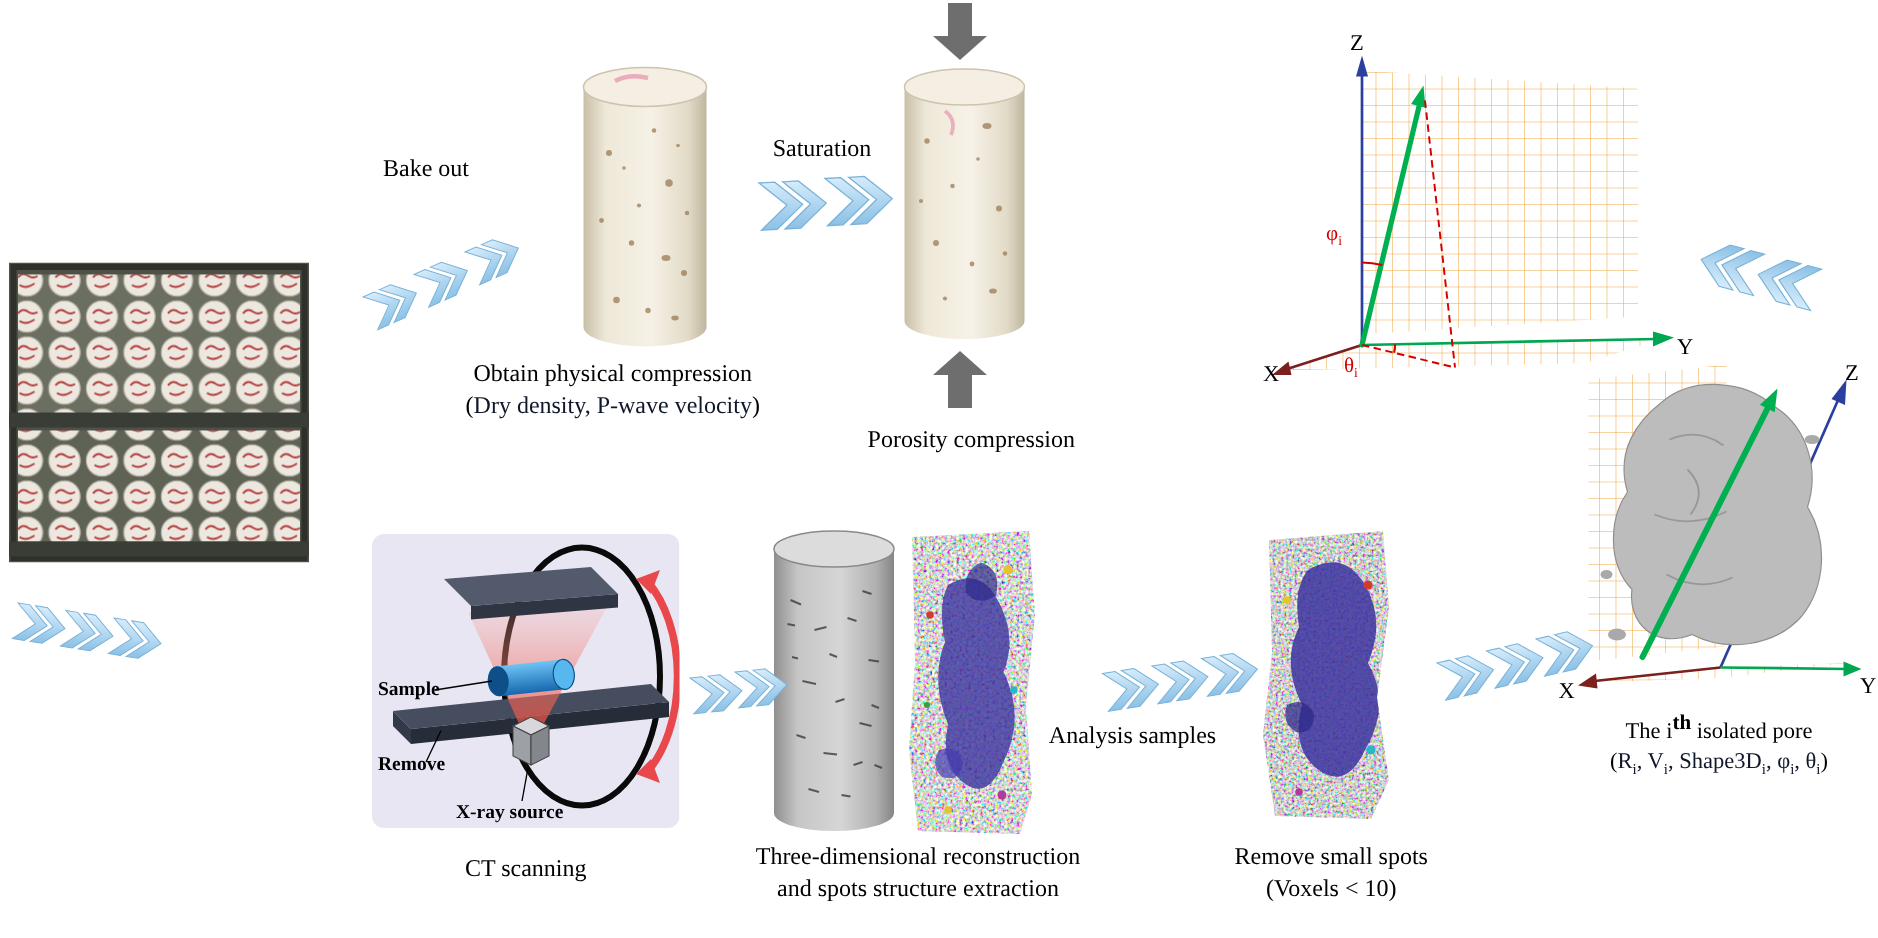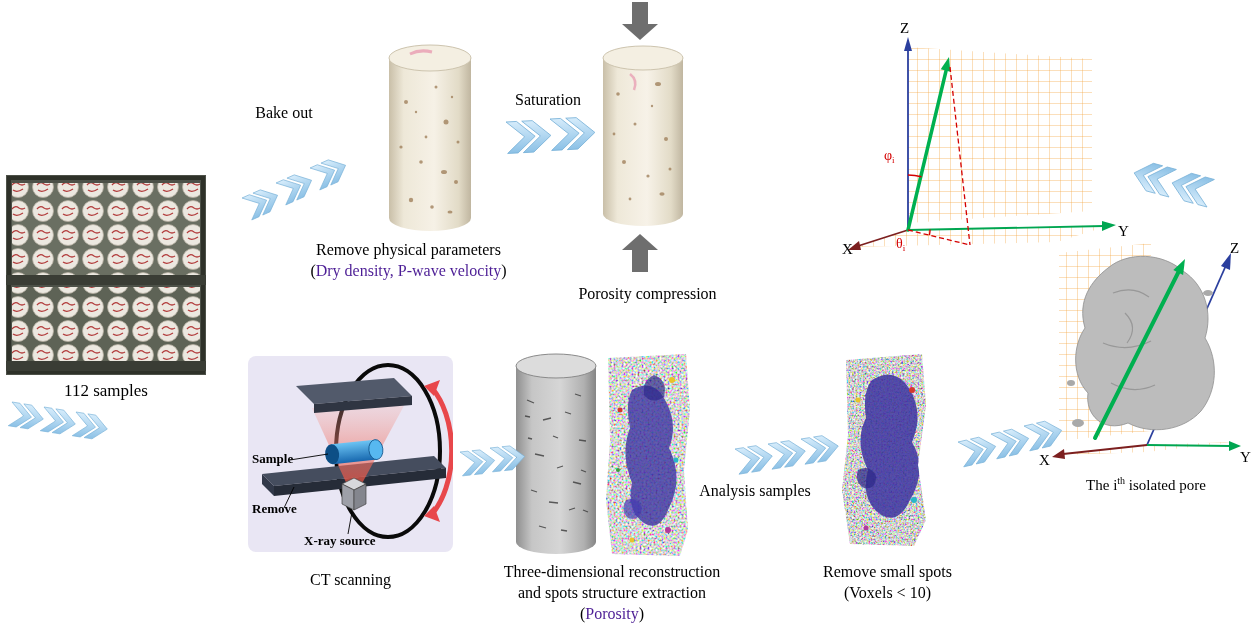--- a/index.html
+++ b/index.html
@@ -2,23 +2,23 @@
 <html><head>
 <meta charset="utf-8">
 <style>
   html,body{margin:0;padding:0;background:#fff;}
   .canvas{position:relative;width:1252px;height:625px;background:#fff;overflow:hidden;
           font-family:"Liberation Serif",serif;color:#000;}
   .abs{position:absolute;}
   svg{display:block;font-family:"Liberation Serif",serif;}
   .t{position:absolute;text-align:center;font-size:16px;line-height:1.3;z-index:3;}
   .t.big{font-size:17px;}
-  .red{color:#4c1d95;}
+  .red{color:#0f172a;}
   sub{font-size:10px;}
-  sup{font-size:10px;}
+  sup{font-size:14px;font-weight:bold;}
   .fig{position:absolute;z-index:1;}
   .ctlabel{position:absolute;font-size:13px;line-height:1.1;z-index:3;font-weight:bold;}
 </style>
 </head>
 <body>
 
 <div class="canvas">
 
   <svg class="abs" style="left:0;top:0;z-index:2" width="1252" height="625">
     <defs>
@@ -86,21 +86,20 @@
       <rect width="200" height="200" fill="#4d5148"></rect>
       <rect x="3" y="3" width="194" height="194" fill="none" stroke="#2e3129" stroke-width="4"></rect>
       <rect x="6" y="8" width="188" height="95" fill="#6a6f62"></rect>
       <rect x="6" y="8" width="188" height="95" fill="url(#caps)"></rect>
       <rect x="0" y="100" width="200" height="10" fill="#3a3d35"></rect>
       <rect x="6" y="112" width="188" height="74" fill="#5e6356"></rect>
       <rect x="6" y="112" width="188" height="74" fill="url(#caps)"></rect>
       <rect x="0" y="186" width="200" height="10" fill="#3a3d35"></rect>
     </svg>
   </div>
-  <div class="t big" style="left:6px;top:380px;width:200px">112 samples</div>
 
   <div class="t" style="left:232px;top:103px;width:104px">Bake out</div>
   <div class="t" style="left:488px;top:90px;width:120px">Saturation</div>
 
   <div class="fig" style="left:386px;top:42px">
     <svg width="88" height="192" viewBox="0 0 88 192">
       <defs>
         <linearGradient id="rockA" x1="0" y1="0" x2="1" y2="0">
           <stop offset="0" stop-color="#c9bfa8"></stop>
             <stop offset="0.18" stop-color="#eee8d8"></stop>
@@ -124,21 +123,21 @@
           <circle cx="15" cy="105" r="1.6"></circle>
         <ellipse cx="58" cy="130" rx="3" ry="2"></ellipse>
           <circle cx="30" cy="70" r="1.2"></circle>
           <circle cx="72" cy="100" r="1.5"></circle>
         <circle cx="46" cy="165" r="1.8"></circle>
           <ellipse cx="64" cy="170" rx="2.5" ry="1.6"></ellipse>
       </g>
     </svg>
   </div>
   <div class="t" style="left:286px;top:240px;width:245px">
-    <div>Remove physical parameters</div>
+    <div>Obtain physical compression</div>
     <div><span>(</span><span class="red">Dry density, P-wave velocity</span><span>)</span></div>
   </div>
 
   <div class="fig" style="left:600px;top:44px">
     <svg width="85" height="186" viewBox="0 0 85 186">
       <defs>
         <linearGradient id="rockB" x1="0" y1="0" x2="1" y2="0">
           <stop offset="0" stop-color="#c9bfa8"></stop>
             <stop offset="0.18" stop-color="#eee8d8"></stop>
           <stop offset="0.55" stop-color="#f7f2e8"></stop>
@@ -320,21 +319,20 @@
         <circle cx="74" cy="110" r="2.5" fill="#2ab6c8"></circle>
           <circle cx="16" cy="120" r="2" fill="#3a9e3c"></circle>
         <circle cx="66" cy="180" r="3" fill="#b03a9e"></circle>
           <circle cx="30" cy="190" r="2.5" fill="#e8c32a"></circle>
       </g>
     </svg>
   </div>
   <div class="t" style="left:462px;top:562px;width:300px">
     <div>Three-dimensional reconstruction</div>
     <div>and spots structure extraction</div>
-    <div><span>(</span><span class="red">Porosity</span><span>)</span></div>
   </div>
 
   <div class="t" style="left:690px;top:481px;width:130px">Analysis samples</div>
 
   <div class="fig" style="left:838px;top:350px">
     <svg width="92" height="200" viewBox="0 0 92 200">
       <defs>
         <filter id="nzB" x="-10%" y="-10%" width="120%" height="120%">
           <feTurbulence type="fractalNoise" baseFrequency="0.55" numOctaves="2" seed="13" result="t"></feTurbulence>
           <feColorMatrix in="t" type="matrix" values="2.2 0 0 0 -0.6  0 2.2 0 0 -0.6  0 0 2.2 0 -0.6  0 0 0 0 1"></feColorMatrix>
@@ -392,15 +390,16 @@
         <line x1="62" y1="205" x2="146" y2="38" stroke="#00b050" stroke-width="4" stroke-linecap="round"></line>
         <polygon points="152,26 150.1,41.9 140.3,36.9" fill="#00b050"></polygon>
       </g>
       <text x="197" y="20" font-size="15"><tspan>Z</tspan></text>
       <text x="207" y="229" font-size="15"><tspan>Y</tspan></text>
       <text x="6" y="232" font-size="15"><tspan>X</tspan></text>
     </svg>
   </div>
   <div class="t" style="left:1040px;top:474px;width:212px;font-size:15px">
     <div><span>The i</span><sup>th</sup><span> isolated pore</span></div>
+    <div><span>(</span><span class="red"><span>R</span><sub>i</sub><span>, </span><span>V</span><sub>i</sub><span>, </span><span>Shape3D</span><sub>i</sub><span>, </span><span>φ</span><sub>i</sub><span>, </span><span>θ</span><sub>i</sub></span><span>)</span></div>
   </div>
 
 </div>
 
 </body></html>

